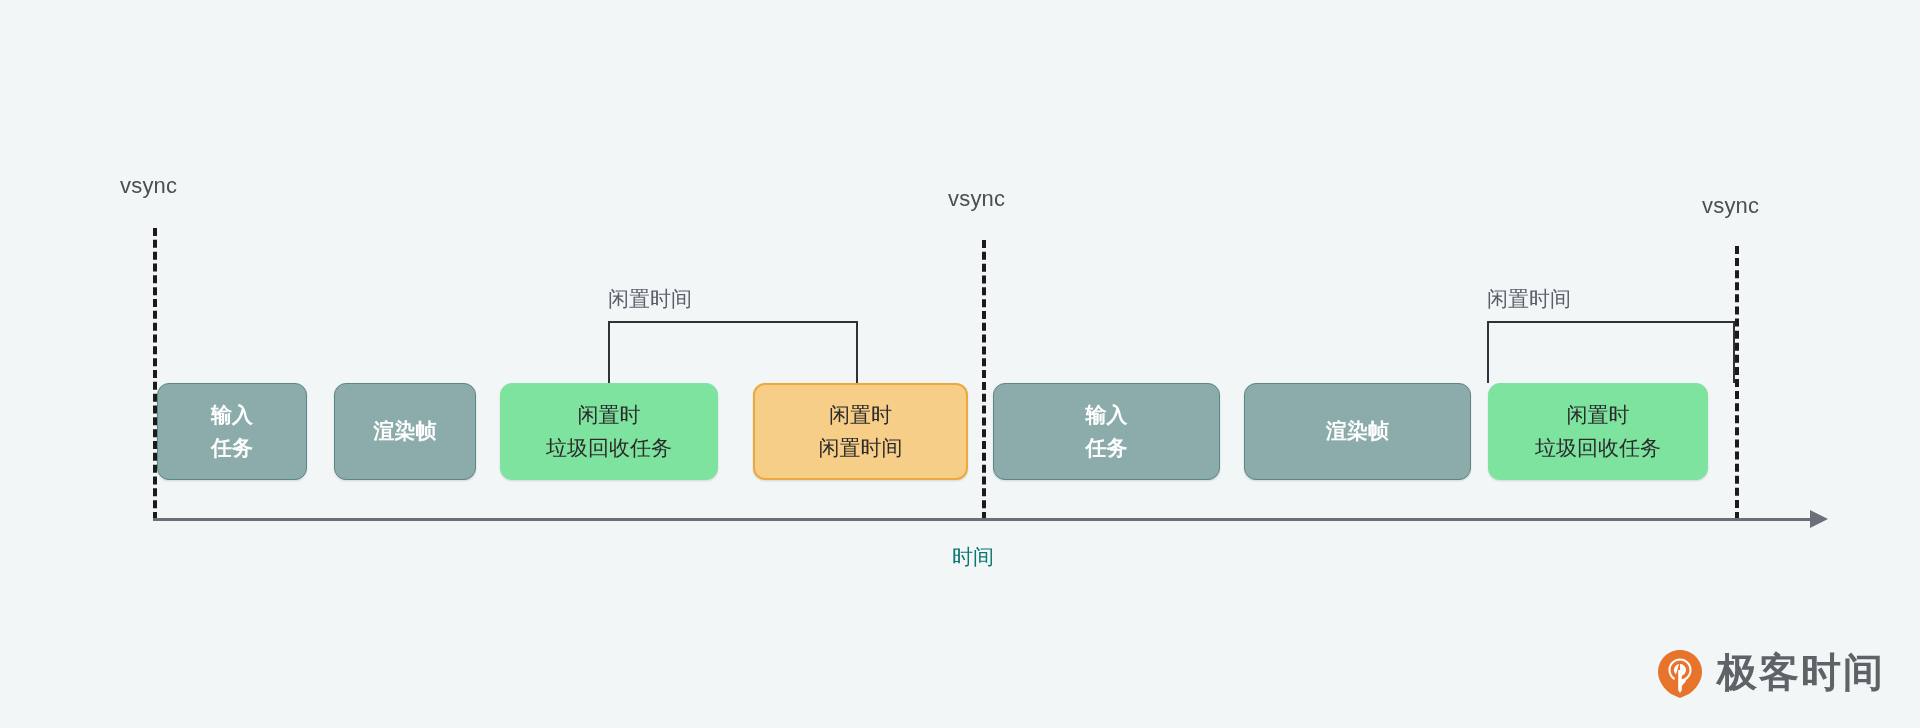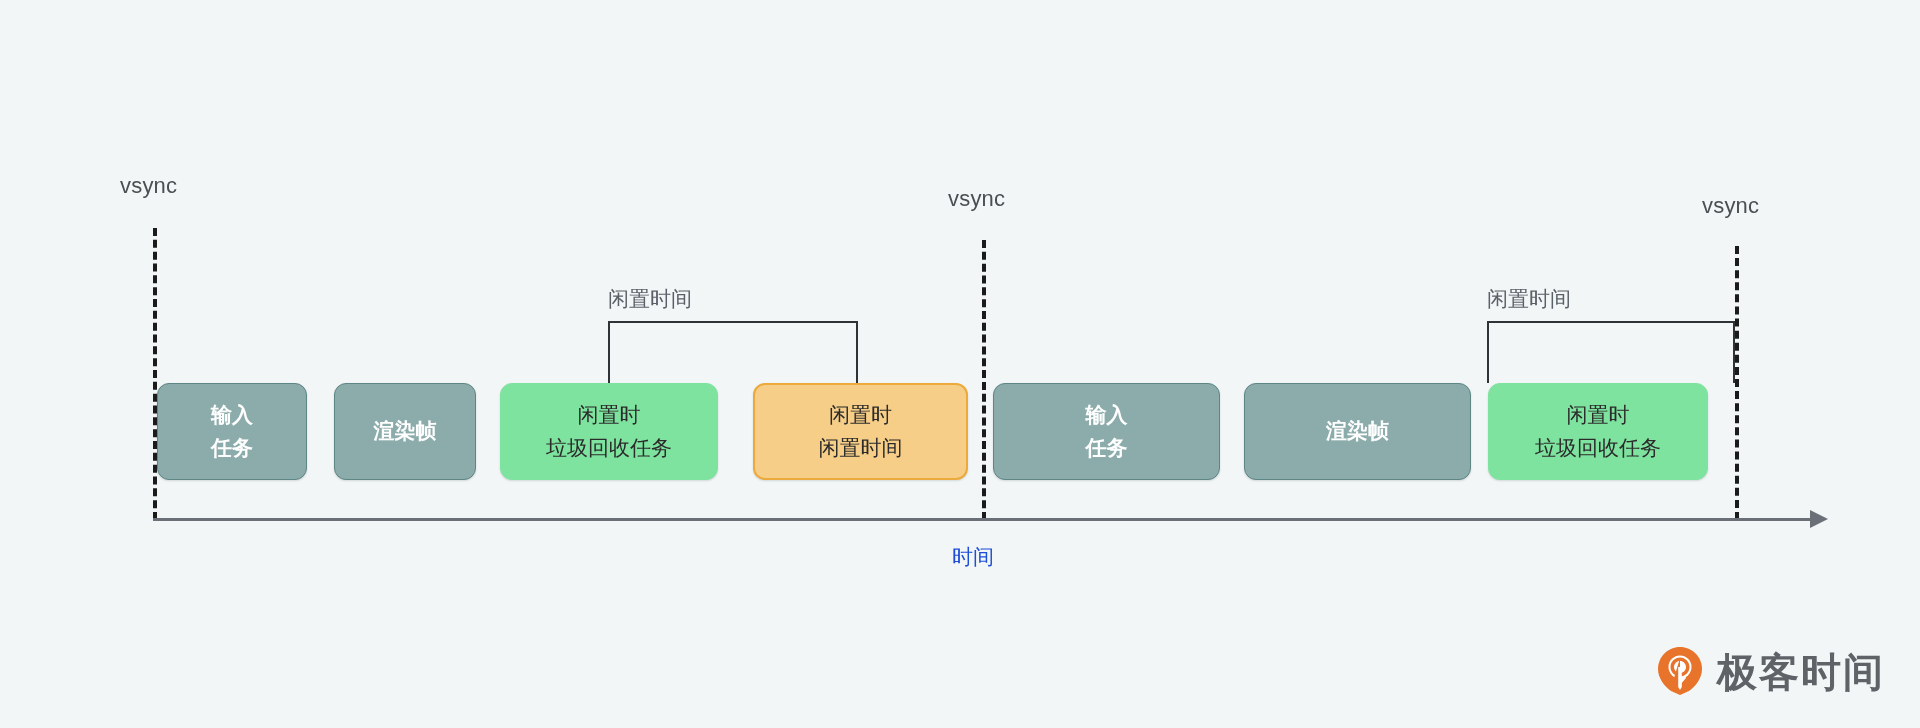--- a/index.html
+++ b/index.html
@@ -89,27 +89,27 @@
     position: absolute;
     width: 0;
     height: 0;
     border-top: 9px solid transparent;
     border-bottom: 9px solid transparent;
     border-left: 18px solid #6b7078;
   }
   .axis-label {
     position: absolute;
     font-size: 21px;
-    color: #1d4ed8;
+    color: #0f766e;
     white-space: nowrap;
   }
   .brand {
     position: absolute;
     display: flex;
-    align-items: flex-start;
+    align-items: center;
     gap: 12px;
   }
   .brand-mark {
     width: 50px;
     height: 50px;
     position: relative;
   }
   .brand-text {
     font-size: 40px;
     color: #5f6368;

